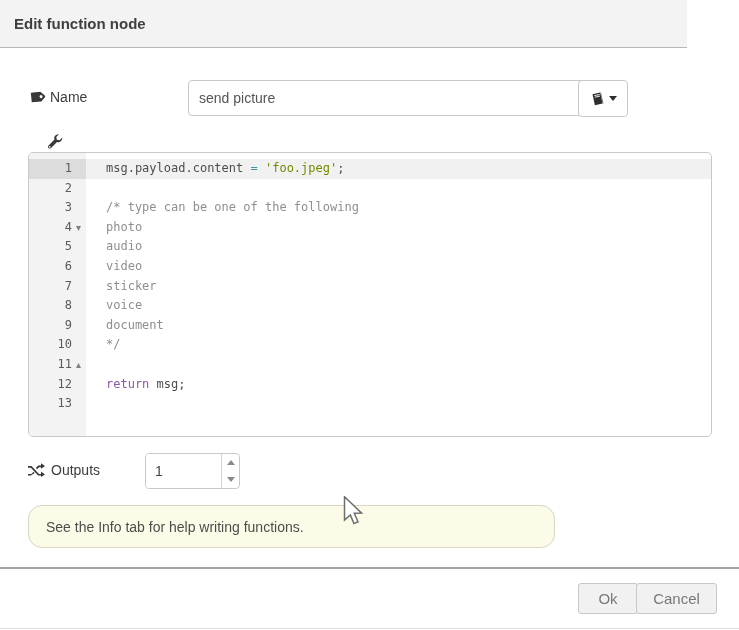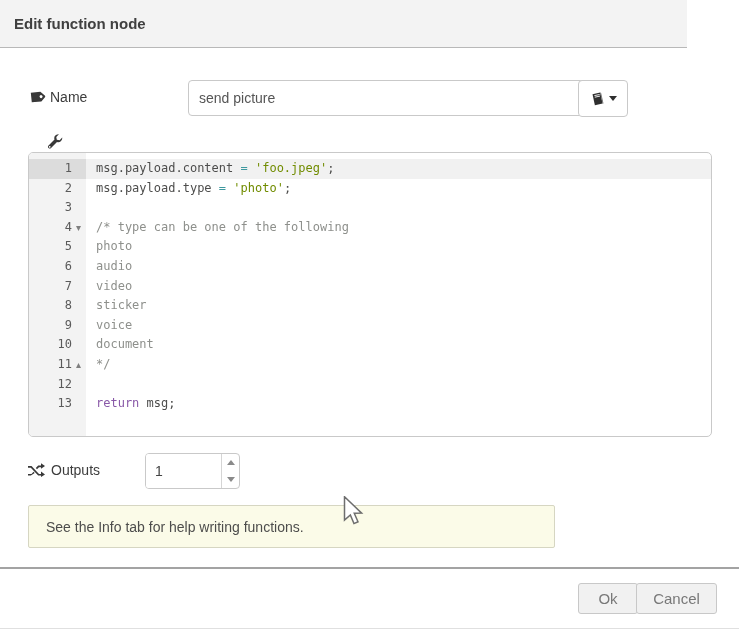--- a/index.html
+++ b/index.html
@@ -33,42 +33,42 @@
   .editor { position:absolute; left:28px; top:152px; width:684px; height:285px;
     border:1px solid #c9c9c9; border-radius:5px; background:#fff; display:flex;
     overflow:hidden; font-family:"DejaVu Sans Mono", monospace; font-size:12px; }
   .gutter { width:57px; background:#f3f3f3; flex-shrink:0; padding-top:6px; color:#5a5a5a; }
   .gutter-cell { position:relative; height:19.6px; line-height:19.6px;
     text-align:right; padding-right:14px; }
   .gutter-cell.active { background:#dcdcdc; }
   .gutter-cell .fold { position:absolute; right:2px; top:0; width:11px; text-align:center;
     color:#7f7f7f; font-size:10px; font-family:"DejaVu Sans", sans-serif; cursor:pointer; }
   .codecol { flex:1; padding-top:6px; color:#4d4d4c; }
-  .code-line { height:19.6px; line-height:19.6px; padding-left:10px; white-space:pre; cursor:text; }
+  .code-line { height:19.6px; line-height:19.6px; padding-left:20px; white-space:pre; cursor:text; }
   .code-line.active { background:#f1f1f1; }
   .tok-op  { color:#3e999f; }
   .tok-str { color:#718c00; }
   .tok-com { color:#8e908c; }
   .tok-kw  { color:#8959a8; }
 
   
   .spinner { position:absolute; left:145px; top:453px; width:95px; height:36px;
     border:1px solid #c9c9c9; border-radius:4px; background:#fff; display:flex; overflow:hidden; }
   .spinner input { flex:1; border:none; outline:none; padding-left:9px; font-size:14px;
     color:#444; font-family:"Liberation Sans", sans-serif; width:60px; }
   .spin-col { width:18px; border-left:1px solid #d5d5d5; display:flex; flex-direction:column; }
   .spin-btn { flex:1; display:flex; align-items:center; justify-content:center; cursor:pointer; }
   .arr-up { width:0; height:0; border-left:4px solid transparent; border-right:4px solid transparent;
     border-bottom:5px solid #8a8a8a; }
   .arr-dn { width:0; height:0; border-left:4px solid transparent; border-right:4px solid transparent;
     border-top:5px solid #8a8a8a; }
 
   
   .info-tip { position:absolute; left:28px; top:505px; width:527px; height:43px;
-    background:#fbfbe8; border:1px solid #d6d6c2; border-radius:2px;
+    background:#fbfbe8; border:1px solid #d6d6c2; border-radius:14px;
     display:flex; align-items:center; padding-left:17px; font-size:14px; color:#4d4d4c; }
 
   
   .footer-divider { position:absolute; left:0; top:567px; width:739px; height:2px; background:#a3a3a3; }
   .btn { position:absolute; top:583px; height:31px; background:#f1f1f1;
     border:1px solid #c8c8c8; border-radius:3px; font-size:15px; color:#787878;
     font-family:"Liberation Sans", sans-serif; cursor:pointer;
     display:flex; align-items:center; justify-content:center; }
   .btn-ok { left:578px; width:60px; }
   .btn-cancel { left:636px; width:81px; }
@@ -123,21 +123,20 @@
         <div class="gutter-cell"><span>7</span></div>
         <div class="gutter-cell"><span>8</span></div>
         <div class="gutter-cell"><span>9</span></div>
         <div class="gutter-cell"><span>10</span></div>
         <div class="gutter-cell"><span>11</span><span class="fold">▴</span></div>
         <div class="gutter-cell"><span>12</span></div>
         <div class="gutter-cell"><span>13</span></div>
       </div>
     <div class="codecol">
         <div class="code-line active"><span class="tok-plain">msg.payload.content </span><span class="tok-op">=</span><span class="tok-plain"> </span><span class="tok-str">'foo.jpeg'</span><span class="tok-plain">;</span></div>
-        <div class="code-line"><span class="tok-plain">msg.payload.type </span><span class="tok-op">=</span><span class="tok-plain"> </span><span class="tok-str">'photo'</span><span class="tok-plain">;</span></div>
         <div class="code-line"></div>
         <div class="code-line"><span class="tok-com">/* type can be one of the following</span></div>
         <div class="code-line"><span class="tok-com">photo</span></div>
         <div class="code-line"><span class="tok-com">audio</span></div>
         <div class="code-line"><span class="tok-com">video</span></div>
         <div class="code-line"><span class="tok-com">sticker</span></div>
         <div class="code-line"><span class="tok-com">voice</span></div>
         <div class="code-line"><span class="tok-com">document</span></div>
         <div class="code-line"><span class="tok-com">*/</span></div>
         <div class="code-line"></div>

